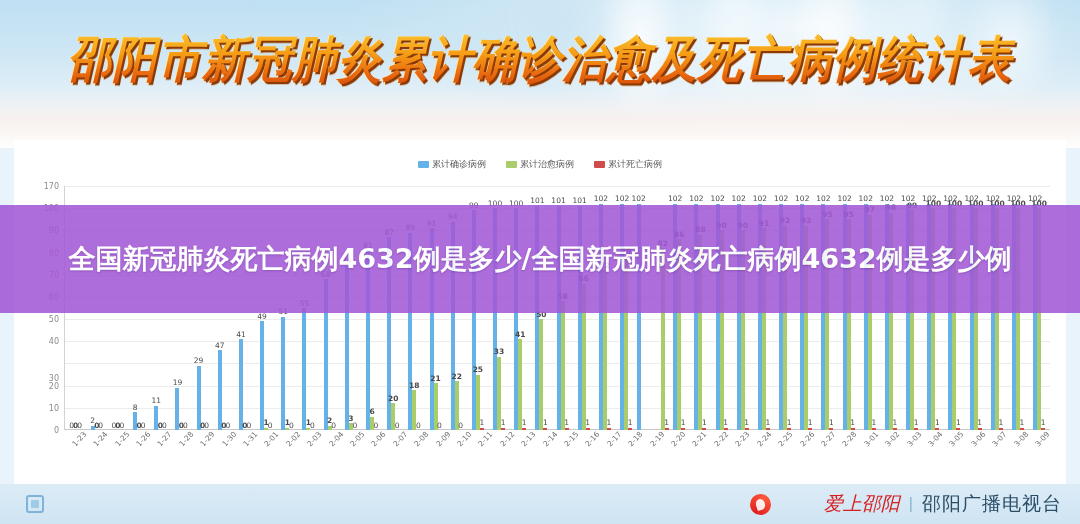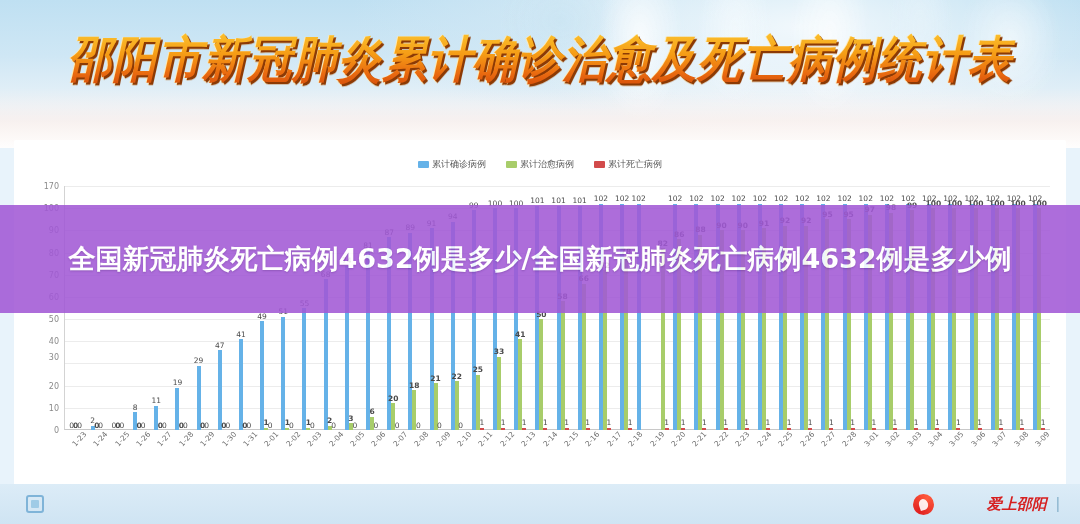--- a/index.html
+++ b/index.html
@@ -165,22 +165,22 @@
     width:21px; height:21px; border-radius:50%;
     background:conic-gradient(from 210deg,#e02020,#ff5a3c,#e02020);
     position:relative; flex:0 0 auto;
   }
   .swirl::after {
     content:""; position:absolute; left:6px; top:5px; width:9px; height:11px;
     border-radius:50% 50% 50% 0; background:#ffffff; opacity:.9;
     transform:rotate(-18deg);
   }
   #brand-a {
-    font-family:"DejaVu Sans", sans-serif; font-weight:bold; font-style:italic;
-    font-size:15px; color:#d62020; letter-spacing:0px;margin-left:46px;
+    font-family:"DejaVu Sans", sans-serif; font-weight:normal; font-style:italic;
+    font-size:19px; color:#d62020; letter-spacing:0px;margin-left:46px;
   }
   #brand-sep { color:#8ab4cd; font-size:16px; margin:0 2px; }
   #brand-b {
     font-family:"DejaVu Serif", serif; font-size:19px; color:#2b4e66;
     letter-spacing:1px;
   }
 </style>
 </head>
 <body>
 
@@ -207,21 +207,21 @@
           <span class="legend-swatch" style="background: rgb(210, 75, 75);"></span>
           <span>累计死亡病例</span>
         </div>
       </div>
 
     <div id="plot">
       <div id="yaxis">
           <div class="ytick" style="top: 244px;">0</div>
           <div class="ytick" style="top: 221.818px;">10</div>
           <div class="ytick" style="top: 199.636px;">20</div>
-          <div class="ytick" style="top: 171px;">30</div>
+          <div class="ytick" style="top: 192px;">30</div>
           <div class="ytick" style="top: 155.273px;">40</div>
           <div class="ytick" style="top: 133.091px;">50</div>
           <div class="ytick" style="top: 110.909px;">60</div>
           <div class="ytick" style="top: 88.7273px;">70</div>
           <div class="ytick" style="top: 66.5455px;">80</div>
           <div class="ytick" style="top: 44.3636px;">90</div>
           <div class="ytick" style="top: 22.1818px;">100</div>
           <div class="ytick" style="top: 0px;">170</div>
         </div>
       <div id="grid">
@@ -894,16 +894,17 @@
 
   <div id="footer">
     <div id="footer-left">
       <div class="logo-mark"></div>
     </div>
     <div id="footer-spacer"></div>
     <div id="brand">
       <div class="swirl"></div>
       <span id="brand-a">爱上邵阳</span>
       <span id="brand-sep">|</span>
+      <span id="brand-b">邵阳广播电视台</span>
     </div>
   </div>
 
 </div>
 
 </body></html>

